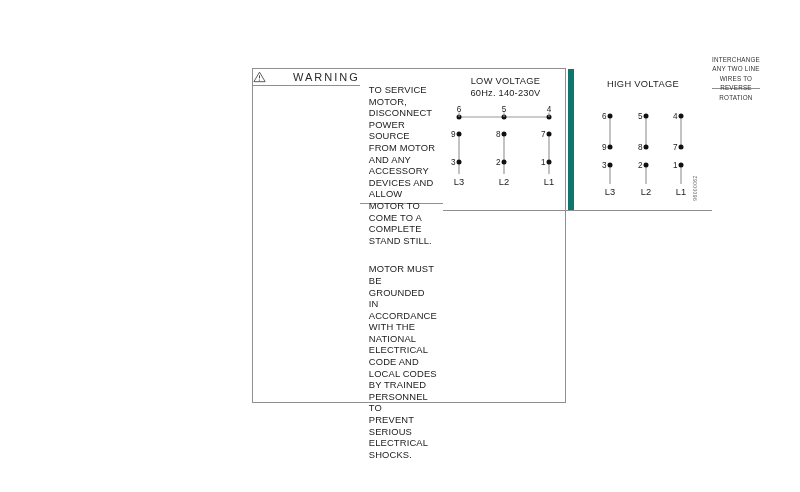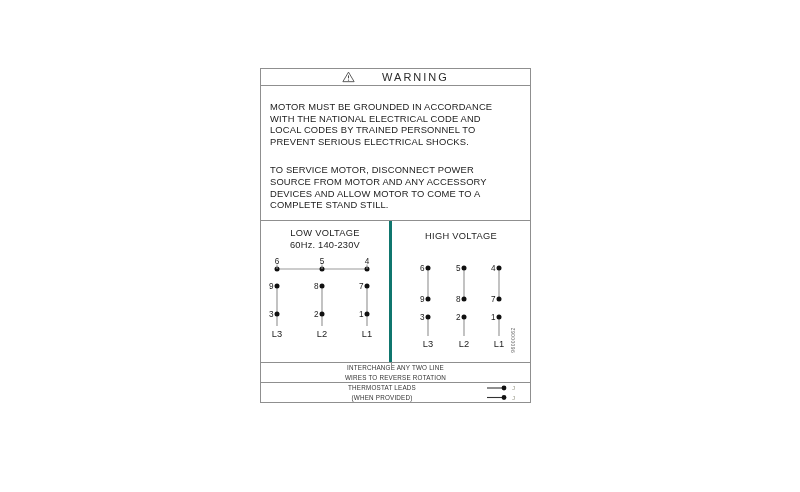--- a/index.html
+++ b/index.html
@@ -1,31 +1,31 @@
 <!DOCTYPE html>
 <html><head>
 <meta charset="utf-8">
 <style>
   html,body{margin:0;padding:0;background:#ffffff;}
   *{box-sizing:border-box;}
   .canvas{position:relative;width:800px;height:492px;background:#ffffff;overflow:hidden;
           font-family:"Liberation Sans",sans-serif;color:#1b1b1b;}
-  .label{position:absolute;left:260px;top:68px;width:271px;height:335px;
-         border:1px solid #8f8f8f;background:#ffffff;display:flex;flex-direction:column;}
+  .label{position:absolute;left:252px;top:68px;width:314px;height:335px;
+         border:1px solid #8f8f8f;background:#ffffff;display:flex;flex-direction:row;}
   .hdr{height:17px;border-bottom:1px solid #8f8f8f;display:flex;align-items:center;
        justify-content:center;gap:27px;}
   .hdr-title{font-size:11px;letter-spacing:2px;color:#2a2a2a;}
   .warn-icon{width:13px;height:12px;display:block;}
   .textsec{height:135px;border-bottom:1px solid #8f8f8f;padding:15px 6px 0 9px;}
   .textsec p{margin:0;font-size:9.4px;line-height:11.6px;letter-spacing:0.15px;
              color:#1b1b1b;white-space:pre-line;}
   .textsec p + p{margin-top:17px;}
   .volts{height:142px;border-bottom:1px solid #8f8f8f;display:flex;}
   .vbox{position:relative;height:100%;}
-  .vbox.low{width:131px;border-right:3px solid #0f766e;}
+  .vbox.low{width:131px;border-right:6px solid #0f766e;}
   .vbox.high{width:138px;}
   .vtitle{text-align:center;font-size:9.3px;letter-spacing:0.3px;line-height:11.5px;}
   .vsub{text-align:center;font-size:9.3px;letter-spacing:0.2px;line-height:11.5px;
         white-space:pre-line;}
   .low .vtitle{margin-top:7px;}
   .high .vtitle{margin-top:10px;}
   .dgram{position:absolute;left:0;top:0;}
   .band1{height:20px;border-bottom:1px solid #8f8f8f;position:relative;
          display:flex;flex-direction:column;justify-content:center;}
   .band2{height:19px;position:relative;display:flex;flex-direction:column;justify-content:center;}
@@ -44,28 +44,28 @@
     <div class="hdr">
       <svg class="warn-icon" viewBox="0 0 24 22">
         <path d="M12 2 L22.4 19.6 L1.6 19.6 Z" fill="none" stroke="#444" stroke-width="1.6" stroke-linejoin="round"></path>
         <line x1="12" y1="8" x2="12" y2="13.5" stroke="#444" stroke-width="1.8"></line>
         <circle cx="12" cy="16.6" r="1.2" fill="#444"></circle>
       </svg>
       <span class="hdr-title">WARNING</span>
     </div>
 
     <div class="textsec">
+      <p>TO SERVICE MOTOR, DISCONNECT POWER
+SOURCE FROM MOTOR AND ANY ACCESSORY
+DEVICES AND ALLOW MOTOR TO COME TO A
+COMPLETE STAND STILL.</p>
       <p>MOTOR MUST BE GROUNDED IN ACCORDANCE
 WITH THE NATIONAL ELECTRICAL CODE AND
 LOCAL CODES BY TRAINED PERSONNEL TO
 PREVENT SERIOUS ELECTRICAL SHOCKS.</p>
-      <p>TO SERVICE MOTOR, DISCONNECT POWER
-SOURCE FROM MOTOR AND ANY ACCESSORY
-DEVICES AND ALLOW MOTOR TO COME TO A
-COMPLETE STAND STILL.</p>
     </div>
 
     <div class="volts">
       <div class="vbox low">
         <div class="vtitle">LOW VOLTAGE</div>
         <div class="vsub">60Hz. 140-230V</div>
         <svg class="dgram" id="dg-low" width="130" height="142" viewBox="0 0 130 142">
             <line x1="16" y1="48" x2="106" y2="48" stroke="#9a9a9a" stroke-width="1.2"></line>
             <line x1="16" y1="65" x2="16" y2="93" stroke="#9a9a9a" stroke-width="1.2"></line>
             <line x1="16" y1="93" x2="16" y2="105" stroke="#9a9a9a" stroke-width="1.2"></line>

